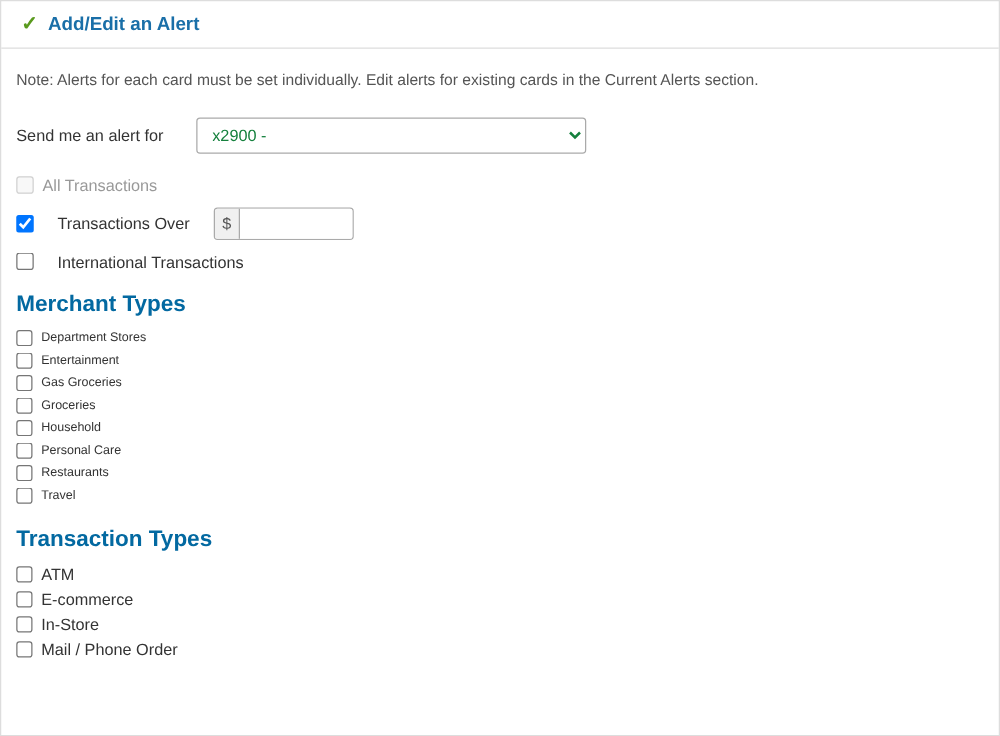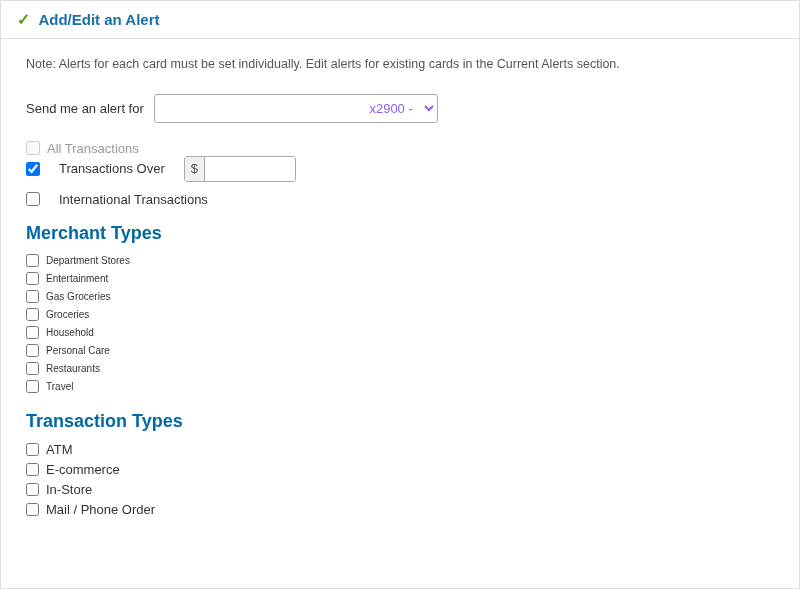--- a/index.html
+++ b/index.html
@@ -27,54 +27,54 @@
       font-size: 16px;
       font-weight: bold;
       line-height: 1;
     }
     .header-title {
       color: #1a6fa8;
       font-size: 15px;
       font-weight: bold;
     }
     .content {
-      padding: 16px 25px;
+      padding: 16px 12px;
     }
     .note-text {
       color: #555;
       font-size: 12.5px;
       margin-bottom: 20px;
       line-height: 1.5;
     }
     .send-alert-row {
       display: flex;
       align-items: center;
-      gap: 10px;
+      gap: 26px;
       margin-bottom: 18px;
     }
     .send-alert-label {
       color: #333;
       font-size: 13px;
       white-space: nowrap;
     }
     .card-select {
-      width: 284px;
+      width: 312px;
       padding: 5px 8px;
       border: 1px solid #aaa;
       border-radius: 3px;
       font-size: 13px;
-      color: #8b5cf6;
+      color: #15803d;
       background: #fff;
       appearance: auto;
-      text-align: right;
     }
     .checkbox-row {
       display: flex;
       align-items: center;
       gap: 7px;
+      margin-bottom: 10px;
     }
     .checkbox-row input[type="checkbox"] {
       width: 14px;
       height: 14px;
       margin: 0;
     }
     .checkbox-label {
       font-size: 13px;
       color: #333;
     }

